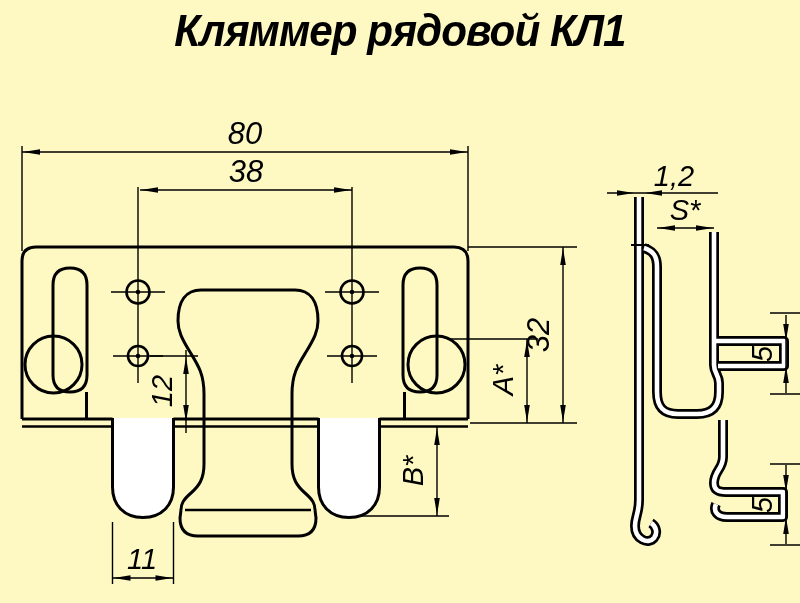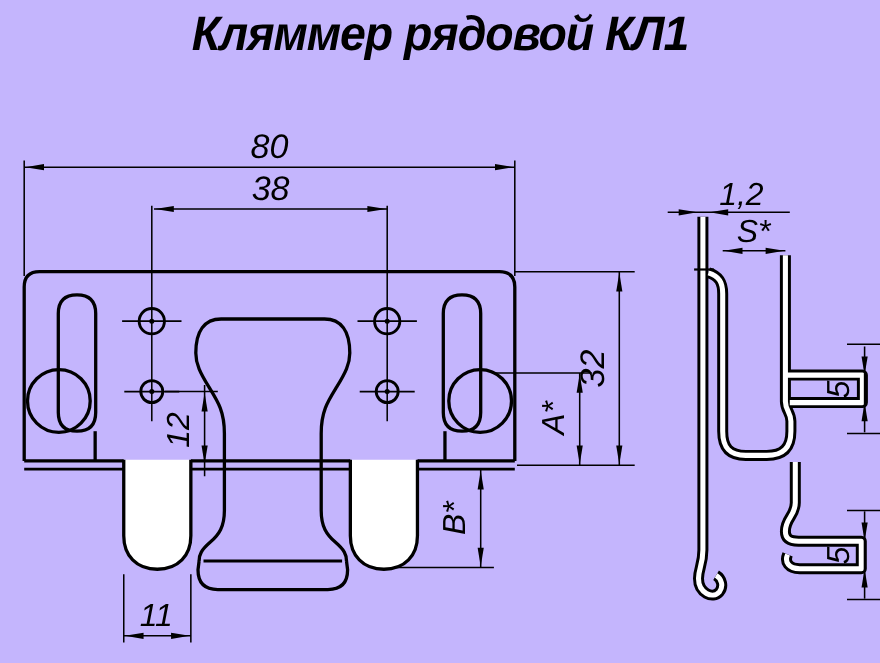--- a/index.html
+++ b/index.html
@@ -1,16 +1,16 @@
 <!DOCTYPE html>
 <html><head>
 <meta charset="utf-8">
 <style>
   html,body{margin:0;padding:0;background:#ffffff;}
-  .sheet{position:relative;width:800px;height:603px;background:#c4b5fd;overflow:hidden;
+  .sheet{position:relative;width:800px;height:603px;background:#fef9c3;overflow:hidden;
          font-family:"Liberation Sans",sans-serif;}
   .drawing-title{position:absolute;top:6px;left:0;width:100%;text-align:center;
     font-style:italic;font-weight:bold;font-size:44px;color:#000;
     letter-spacing:-1px;transform:scaleX(0.96);}
   svg text{font-family:"Liberation Sans",sans-serif;font-style:italic;fill:#000;}
 </style>
 </head>
 <body>
 
 <div class="sheet">

